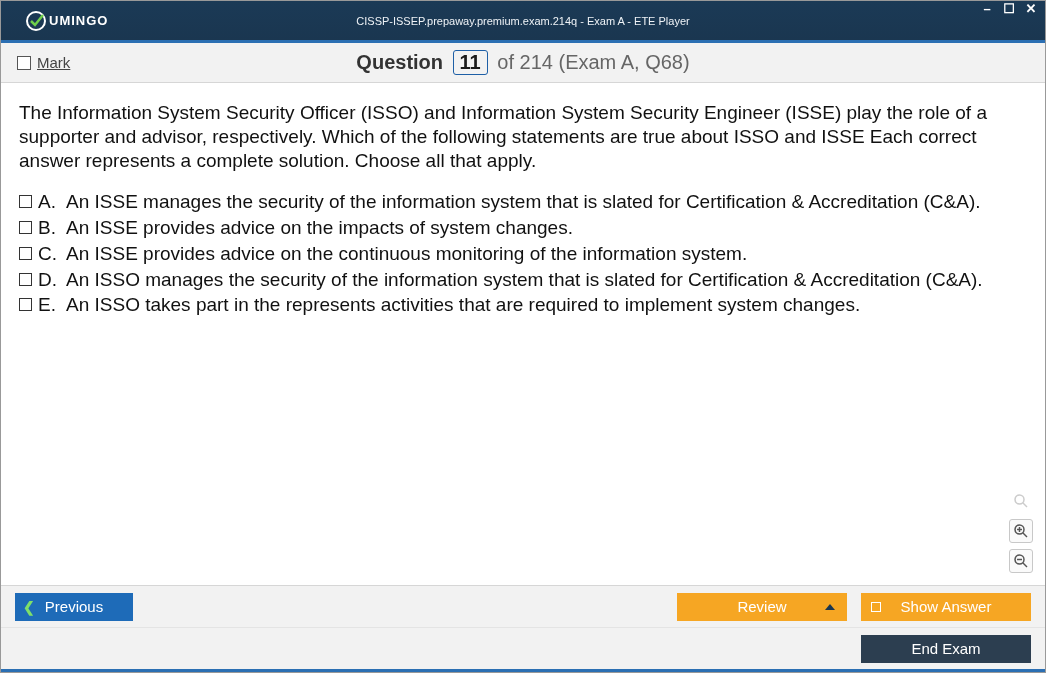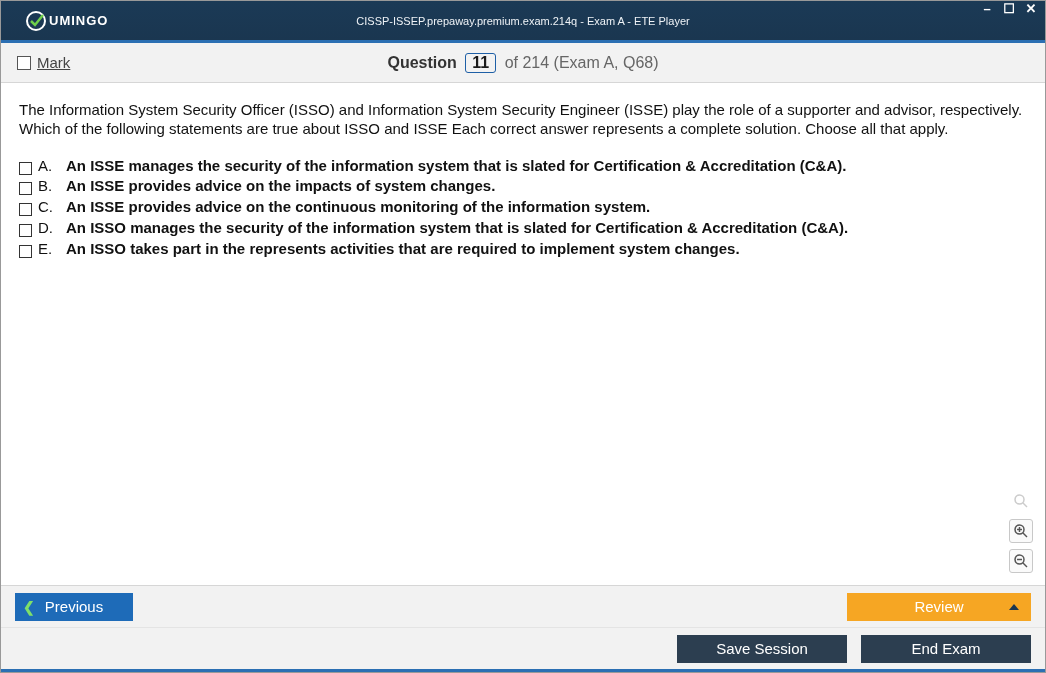--- a/index.html
+++ b/index.html
@@ -75,41 +75,41 @@
   .mark-cb {
     width: 14px; height: 14px;
     border: 1px solid #555;
     background: #fff;
   }
   .mark-label { text-decoration: underline; }
   .qcenter {
     position: absolute;
     left: 0; right: 0;
     text-align: center;
-    font-size: 16px;
+    font-size: 20px;
     color: #333;
     pointer-events: none;
   }
   .qcenter strong { font-weight: bold; }
   .qnum-box {
     display: inline-block;
     border: 1.5px solid #1e5fa6;
     border-radius: 3px;
     padding: 0 6px;
     margin: 0 4px;
     color: #1a1a1a;
     font-weight: bold;
     pointer-events: auto;
   }
   .qrest { color: #666; }
   
   .content {
     flex: 1;
     padding: 18px 18px 0 18px;
-    font-size: 15px;
+    font-size: 19px;
     color: #111;
     line-height: 1.25;
     position: relative;
     overflow: hidden;
   }
   .stem { margin-bottom: 18px; }
   .choices { display: flex; flex-direction: column; gap: 2px; }
   .choice {
     display: flex;
     align-items: flex-start;
@@ -118,21 +118,21 @@
   .choice-cb {
     width: 13px; height: 13px;
     border: 1px solid #333;
     margin-top: 5px;
     flex: none;
   }
   .choice-letter {
     flex: none;
     min-width: 22px;
   }
-  .choice-text { flex: 1; font-weight: bold; }
+  .choice-text { flex: 1; }
   
   .zoom-stack {
     position: absolute;
     right: 12px;
     bottom: 12px;
     display: flex;
     flex-direction: column;
     gap: 6px;
     align-items: center;
   }
@@ -195,21 +195,21 @@
     left: 10px;
   }
   .btn-orange .tri {
     width: 0; height: 0;
     border-left: 5px solid transparent;
     border-right: 5px solid transparent;
     border-bottom: 6px solid #1a3650;
     position: absolute;
     right: 12px;
   }
-  .btn-orange.review { width: 184px; }
+  .btn-orange.review { width: 170px; }
   .btnbar2 {
     background: #f2f2f2;
     height: 42px;
     display: flex;
     align-items: center;
     justify-content: flex-end;
     padding: 0 14px;
     gap: 14px;
     border-top: 1px solid #e4e4e4;
   }
@@ -312,19 +312,22 @@
 <div class="btnbar1">
   <div class="btn btn-blue">
     <span class="arrow-l">❮</span>
     <span>Previous</span>
   </div>
   <div class="spacer"></div>
   <div class="btn btn-orange review">
     <span>Review</span>
     <span class="tri"></span>
   </div>
+  <div class="btn btn-orange">
+    <span class="sq"></span>
+    <span>Show Answer</span>
+  </div>
 </div>
 
 <div class="btnbar2">
-  <div class="btn btn-dark">Save Session</div>
   <div class="btn btn-dark">End Exam</div>
 </div>
 <div class="bottom-edge"></div>
 
 </body></html>

